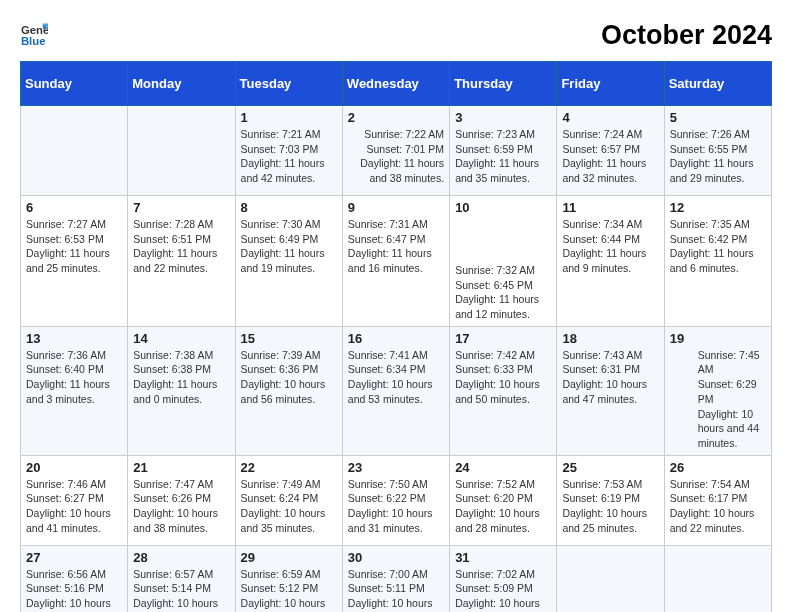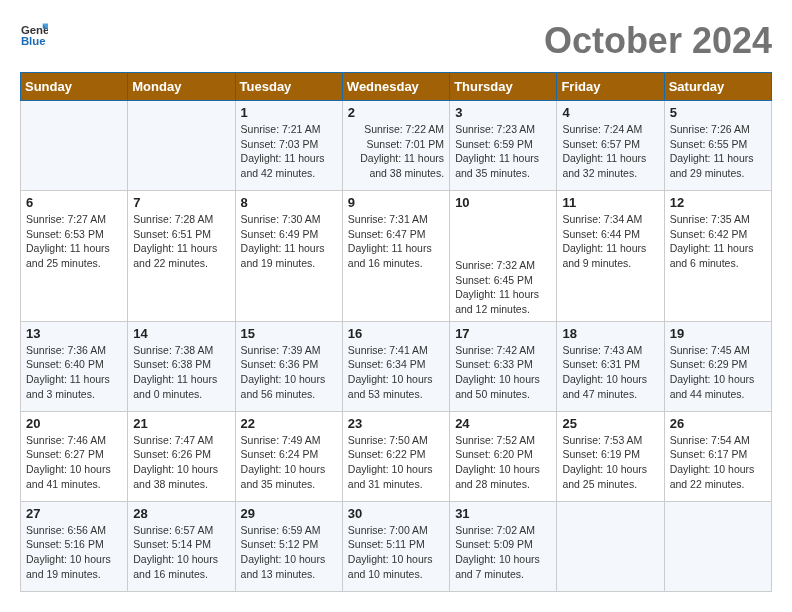--- a/index.html
+++ b/index.html
@@ -22,39 +22,39 @@
       gap: 2px;
     }
     .logo-icon {
       width: 28px;
       height: 28px;
     }
     .title-block {
       text-align: right;
     }
     .calendar-title {
-      font-size: 36px;
+      font-size: 27px;
       font-weight: bold;
-      color: #737373;
+      color: #000000;
     }
     .calendar-subtitle {
       font-size: 16px;
       color: #555;
     }
     table {
       width: 100%;
       border-collapse: collapse;
       table-layout: fixed;
     }
     thead tr th {
-      background: #a16207;
+      background: #1d4ed8;
       color: #fff;
       font-size: 13px;
       font-weight: bold;
-      padding: 6px 4px;
+      padding: 14px 4px;
       text-align: left;
       border: 1px solid #1a6aa8;
     }
     tbody tr td {
       vertical-align: top;
       border: 1px solid #ccc;
       padding: 4px 5px;
       font-size: 11px;
       color: #333;
       min-height: 80px;
@@ -222,21 +222,21 @@
 Daylight: 10 hours and 50 minutes.</div>
         </td>
         <td>
           <span class="day-number">18</span>
           <div class="day-info" style="white-space: pre-line;">Sunrise: 7:43 AM
 Sunset: 6:31 PM
 Daylight: 10 hours and 47 minutes.</div>
         </td>
         <td>
           <span class="day-number">19</span>
-          <div class="day-info" style="white-space: pre-line;">Sunrise: 7:45 AM
+          <div class="day-info" style="white-space: pre-line; margin-left: 28px;">Sunrise: 7:45 AM
 Sunset: 6:29 PM
 Daylight: 10 hours and 44 minutes.</div>
         </td>
       </tr>
       <tr>
         <td>
           <span class="day-number">20</span>
           <div class="day-info" style="white-space: pre-line;">Sunrise: 7:46 AM
 Sunset: 6:27 PM
 Daylight: 10 hours and 41 minutes.</div>

